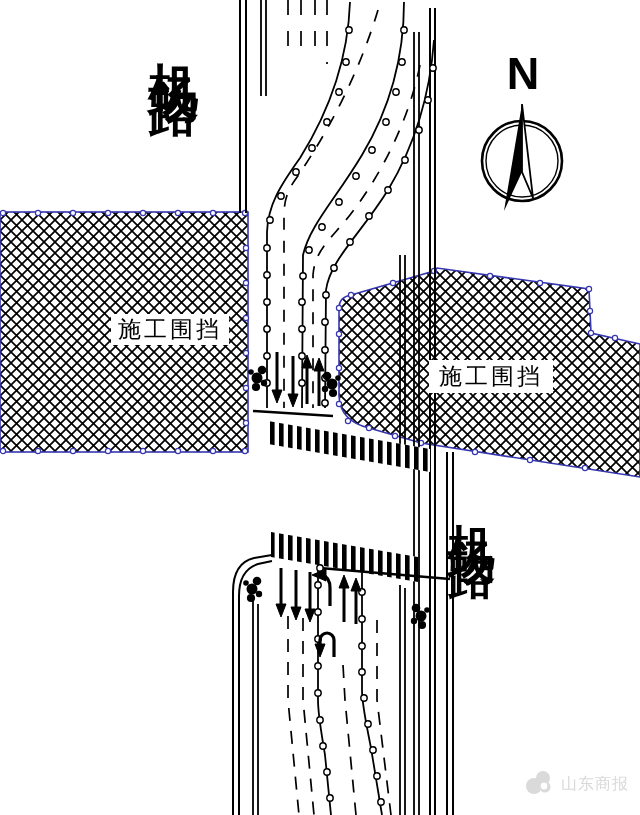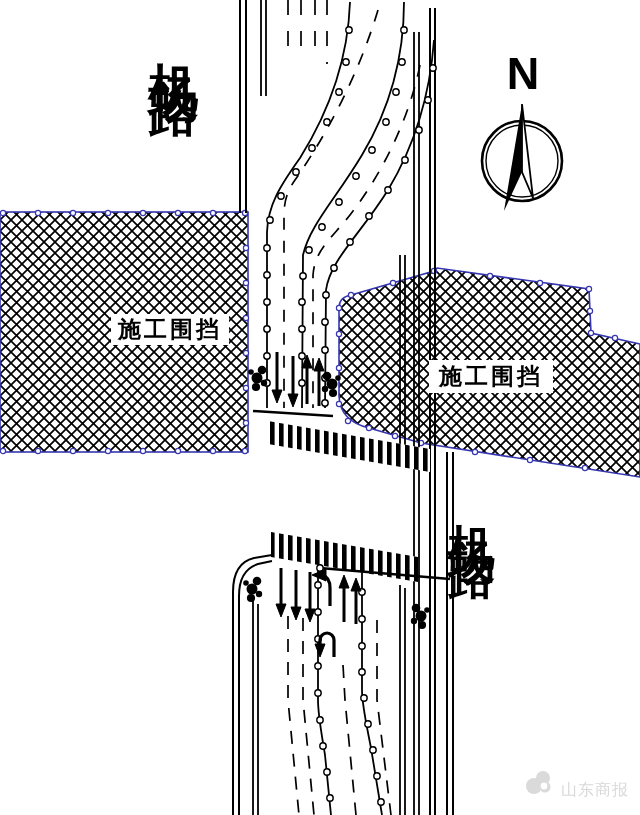--- a/index.html
+++ b/index.html
@@ -3,28 +3,28 @@
 <meta charset="utf-8">
 <style>
   html,body{margin:0;padding:0;background:#fff;}
   #stage{position:relative;width:640px;height:815px;background:#ffffff;overflow:hidden;
          font-family:"Liberation Sans",sans-serif;}
   #plan-svg{position:absolute;left:0;top:0;}
   .vroad{position:absolute;writing-mode:vertical-lr;text-orientation:upright;
          font-weight:bold;color:#000;line-height:1;}
   #road-label-north{left:149px;top:22px;font-size:50px;letter-spacing:13px;}
   #road-label-south{left:449px;top:486px;font-size:47px;letter-spacing:15px;}
-  .zone-label{position:absolute;background:#fff;color:#000;font-weight:bold;
+  .zone-label{position:absolute;background:#fff;color:#000;font-weight:normal;
               font-size:23px;letter-spacing:3px;display:flex;align-items:center;
               justify-content:center;white-space:nowrap;}
   #zone-label-left{left:111px;top:314px;width:118px;height:31px;}
   #zone-label-right{left:429px;top:360px;width:124px;height:33px;}
   #compass-n{position:absolute;left:500px;top:48px;width:46px;text-align:center;
              font-size:45px;font-weight:bold;color:#000;}
-  #watermark{position:absolute;left:524px;top:767px;display:flex;align-items:flex-end;
+  #watermark{position:absolute;left:524px;top:767px;display:flex;align-items:center;
              gap:5px;color:#d9d9d9;font-size:16px;letter-spacing:1px;}
   #watermark .wm-text{color:#d9d9d9;}
 </style>
 </head>
 <body>
 
 <div id="stage">
 
 <svg id="plan-svg" width="640" height="815" viewBox="0 0 640 815">
   <defs>

